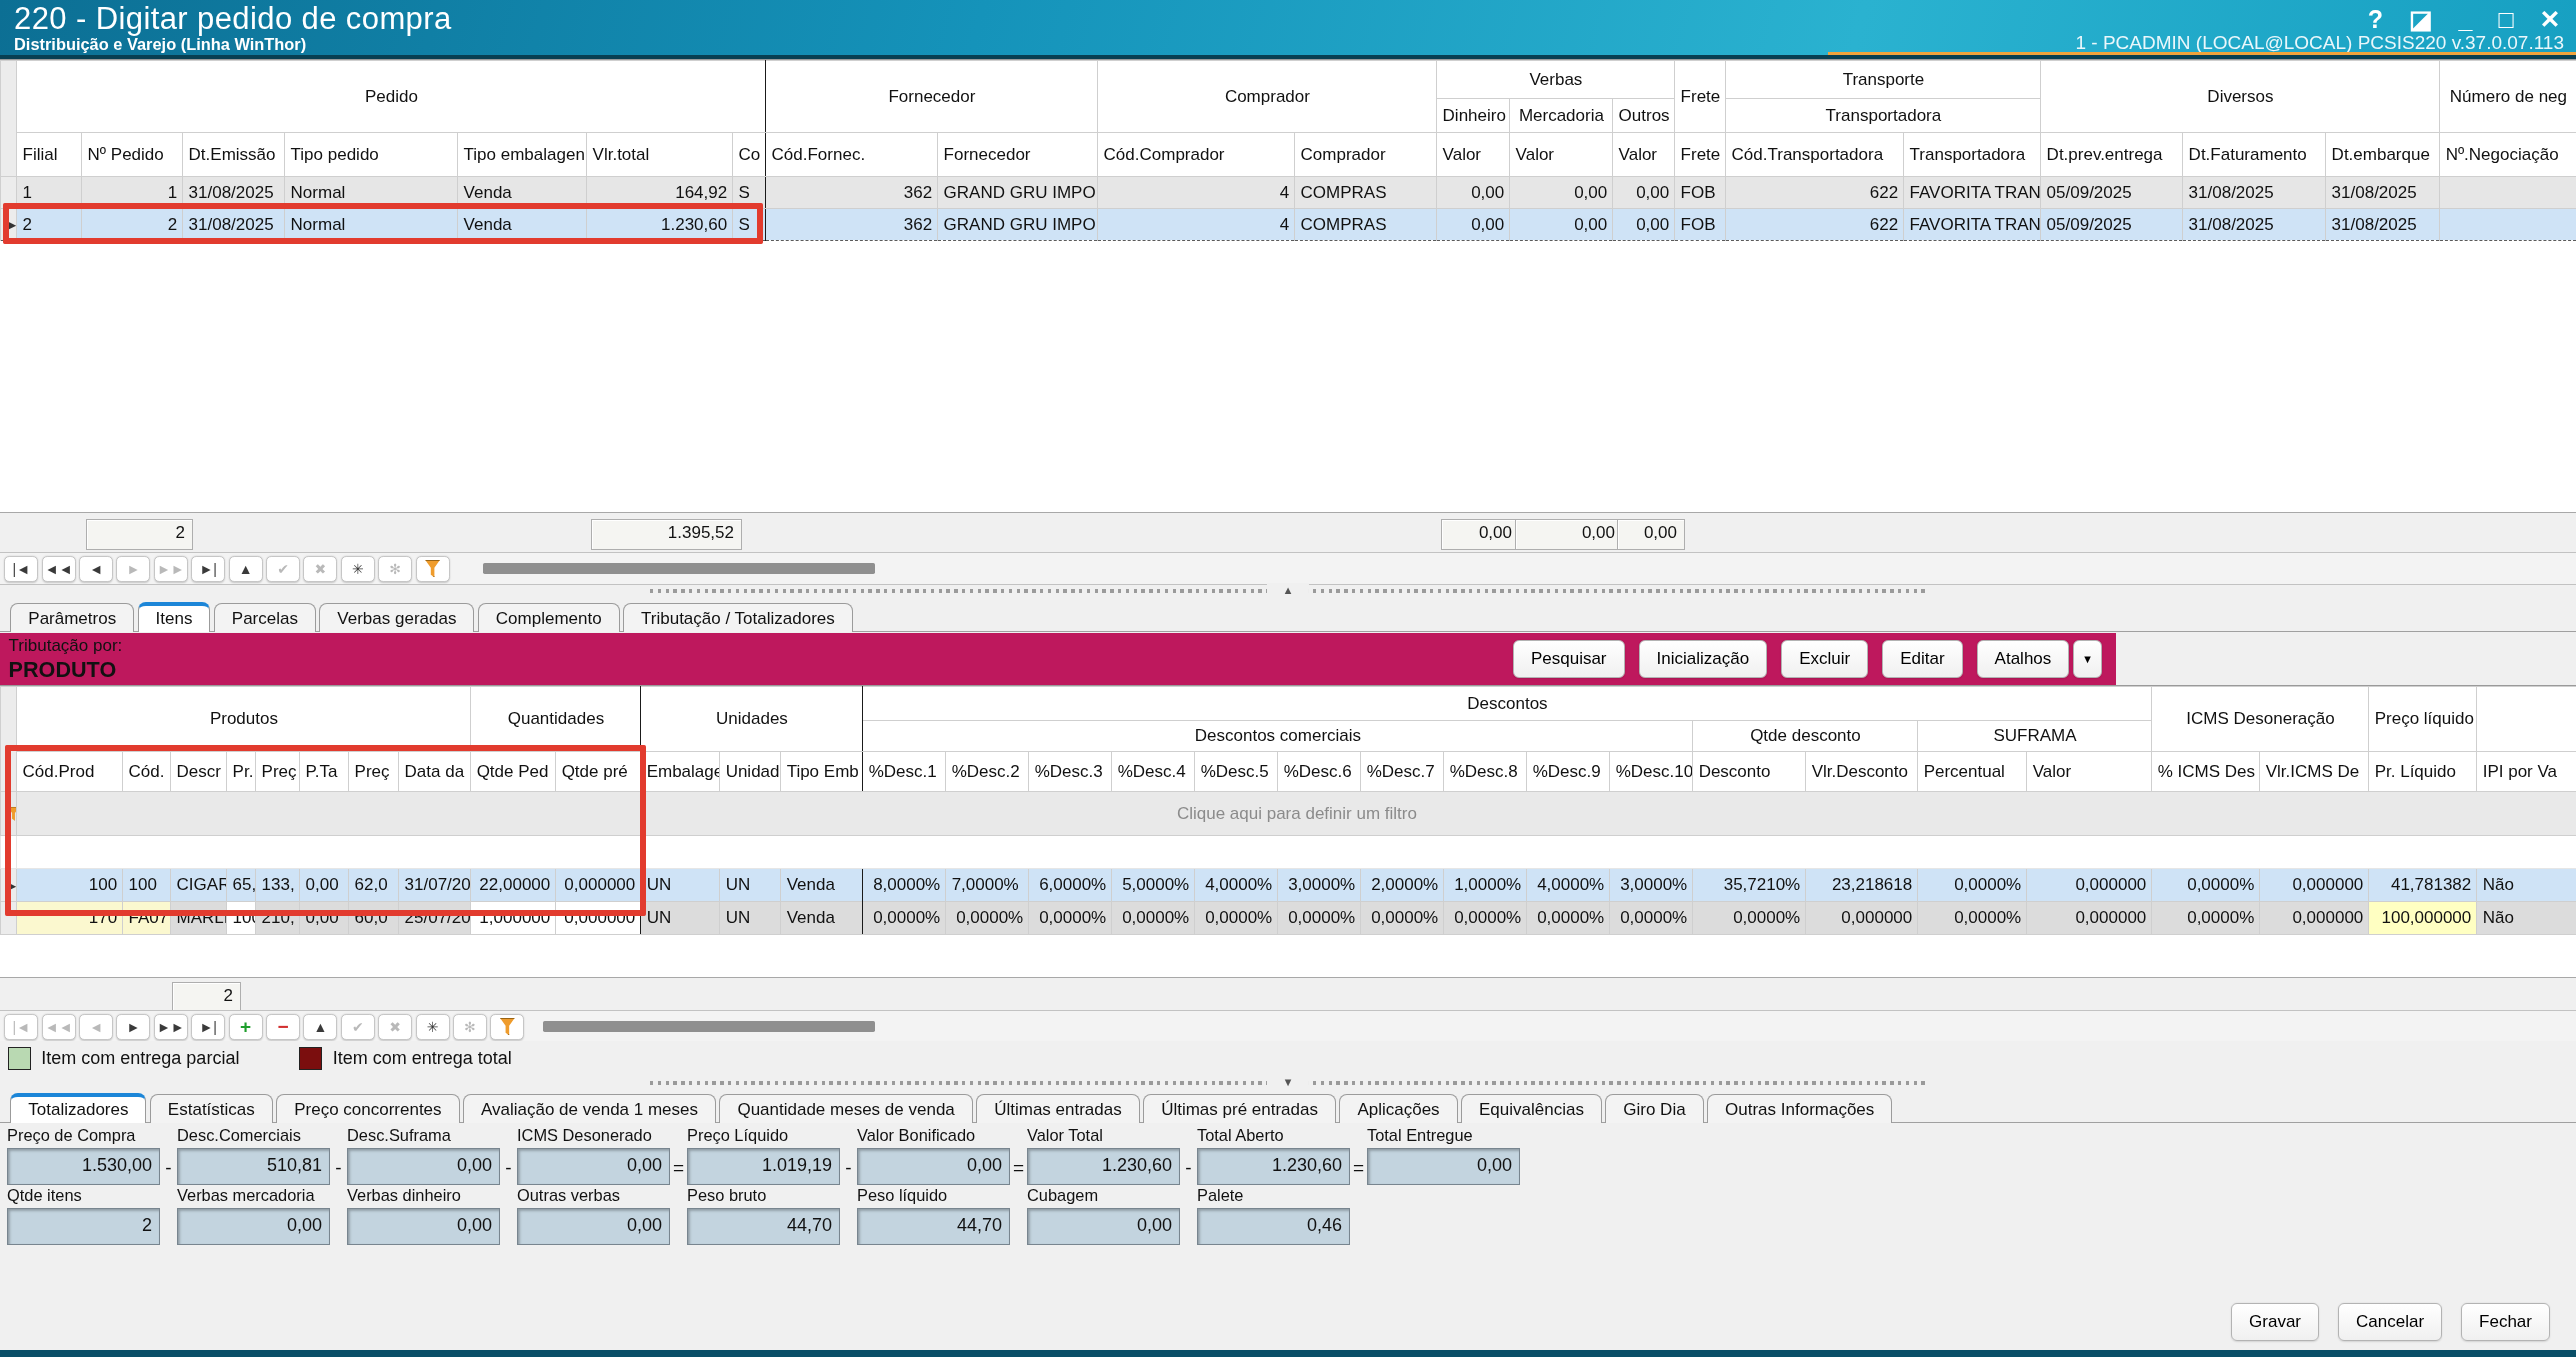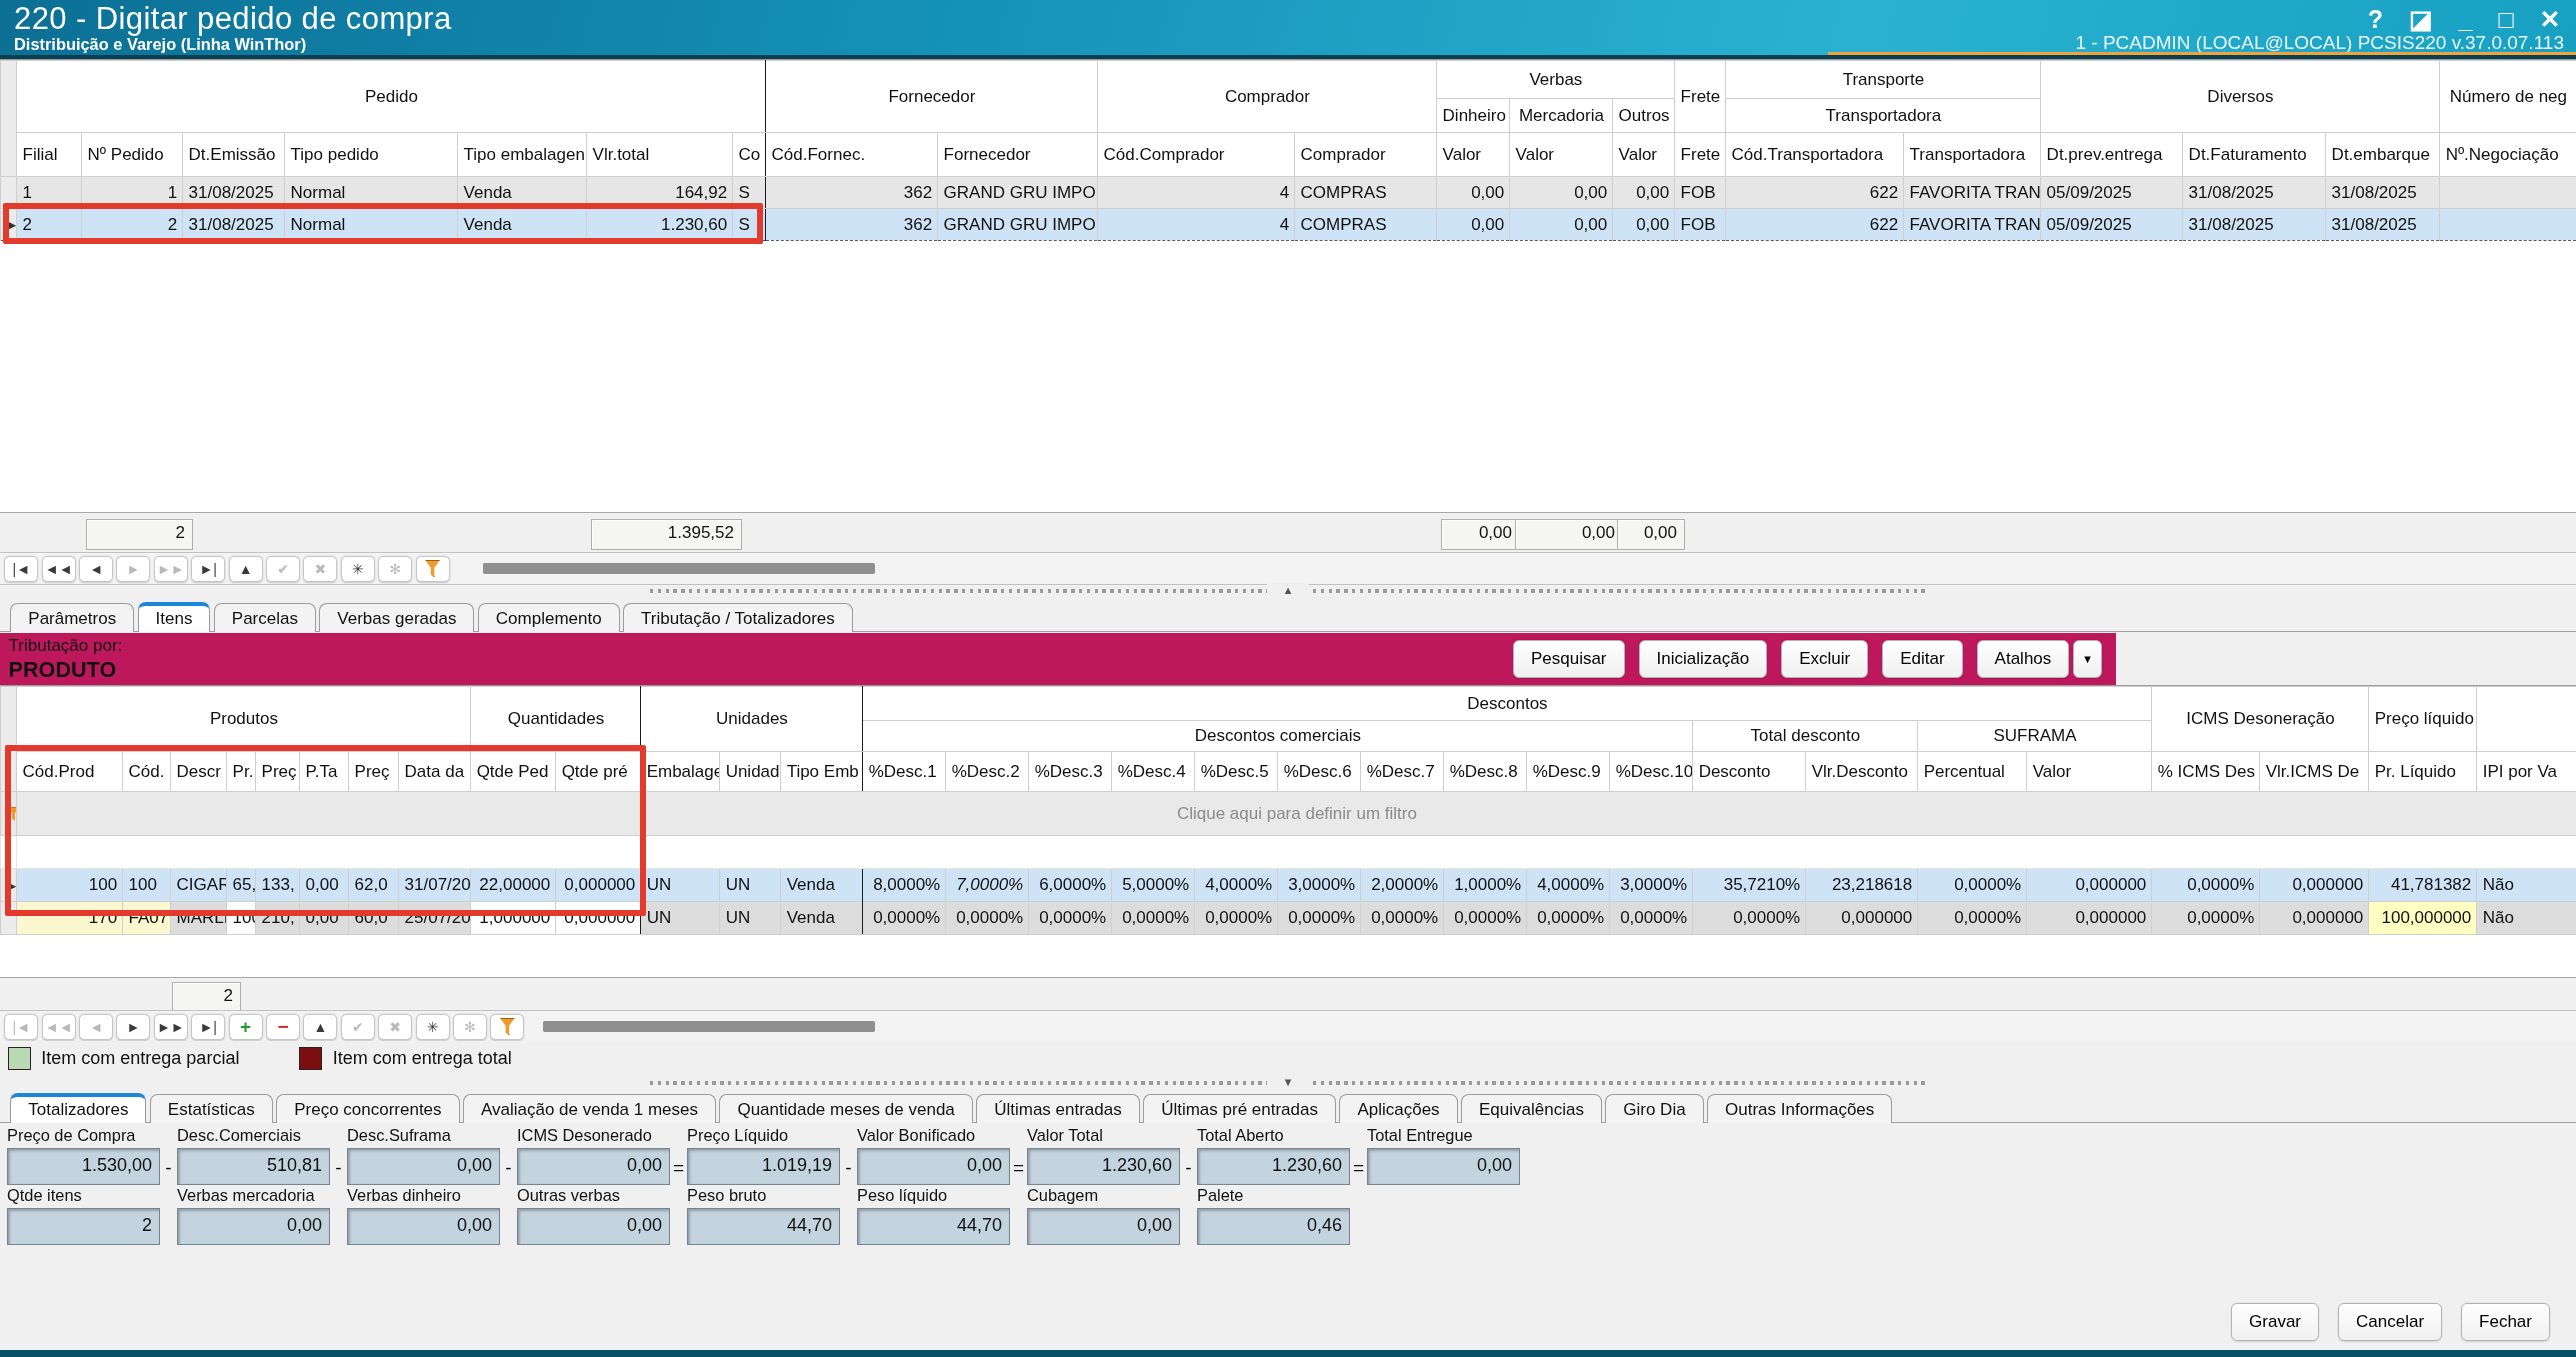--- a/index.html
+++ b/index.html
@@ -346,21 +346,21 @@
         <td colspan="8" rowspan="2">Produtos</td>
         <td colspan="2" rowspan="2" class="sep">Quantidades</td>
         <td colspan="3" rowspan="2" class="sep">Unidades</td>
         <td colspan="14">Descontos</td>
         <td colspan="2" rowspan="2">ICMS Desoneração</td>
         <td rowspan="2">Preço líquido</td>
         <td rowspan="2"></td>
       </tr>
       <tr>
         <td colspan="10">Descontos comerciais</td>
-        <td colspan="2">Total desconto</td>
+        <td colspan="2">Qtde desconto</td>
         <td colspan="2">SUFRAMA</td>
       </tr>
       <tr>
           <td class="colhdr">Cód.Prod</td>
           <td class="colhdr">Cód.</td>
           <td class="colhdr">Descr</td>
           <td class="colhdr">Pr.</td>
           <td class="colhdr">Preç</td>
           <td class="colhdr">P.Ta</td>
           <td class="colhdr">Preç</td>
@@ -410,21 +410,21 @@
           <td style="text-align: left;">133,</td>
           <td style="text-align: left;">0,00</td>
           <td style="text-align: left;">62,0</td>
           <td style="text-align: left;">31/07/20</td>
           <td class="c-white" style="text-align: right;">22,00000</td>
           <td class="c-white sep" style="text-align: right;">0,000000</td>
           <td style="text-align: left;">UN</td>
           <td style="text-align: left;">UN</td>
           <td class="sep" style="text-align: left;">Venda</td>
           <td style="text-align: right;">8,0000%</td>
-          <td style="text-align: right; font-style: italic;">7,0000%</td>
+          <td style="">7,0000%</td>
           <td style="text-align: right;">6,0000%</td>
           <td style="text-align: right;">5,0000%</td>
           <td style="text-align: right;">4,0000%</td>
           <td style="text-align: right;">3,0000%</td>
           <td style="text-align: right;">2,0000%</td>
           <td style="text-align: right;">1,0000%</td>
           <td style="text-align: right;">4,0000%</td>
           <td style="text-align: right;">3,0000%</td>
           <td style="text-align: right;">35,7210%</td>
           <td style="text-align: right;">23,218618</td>

